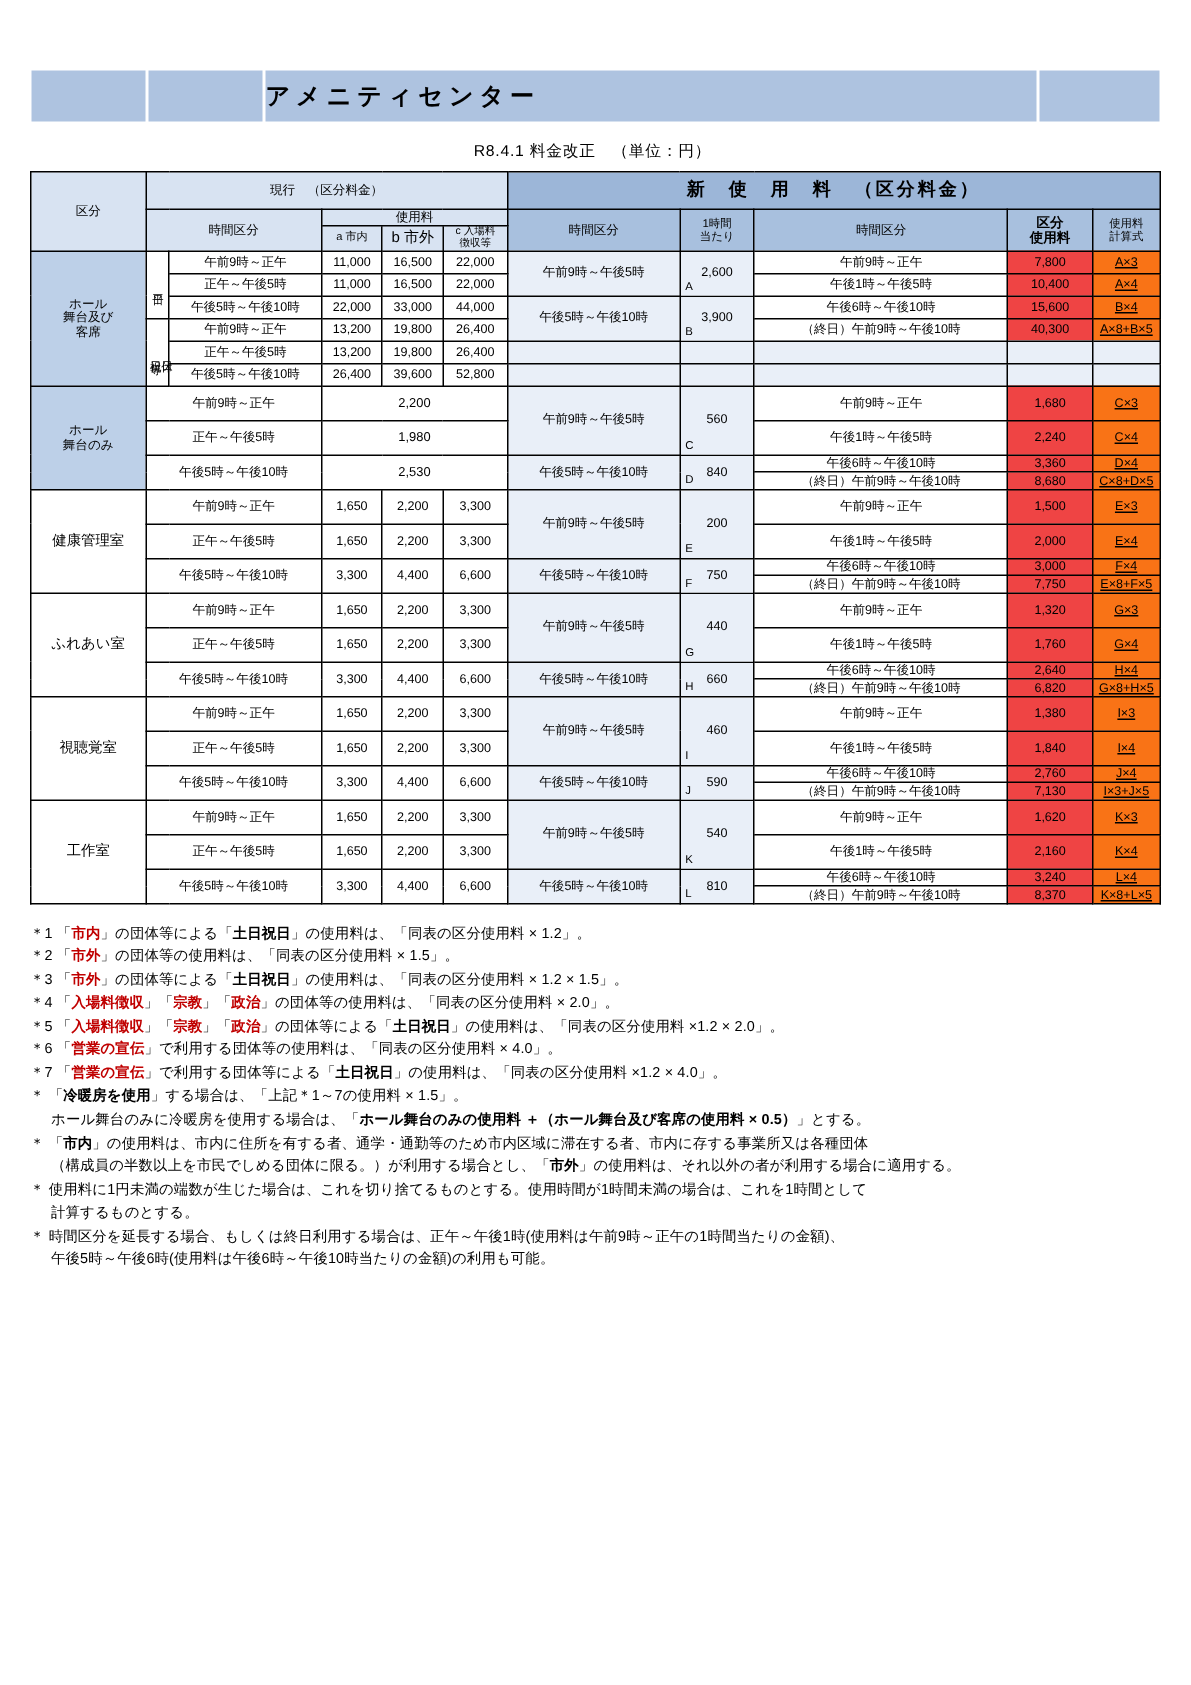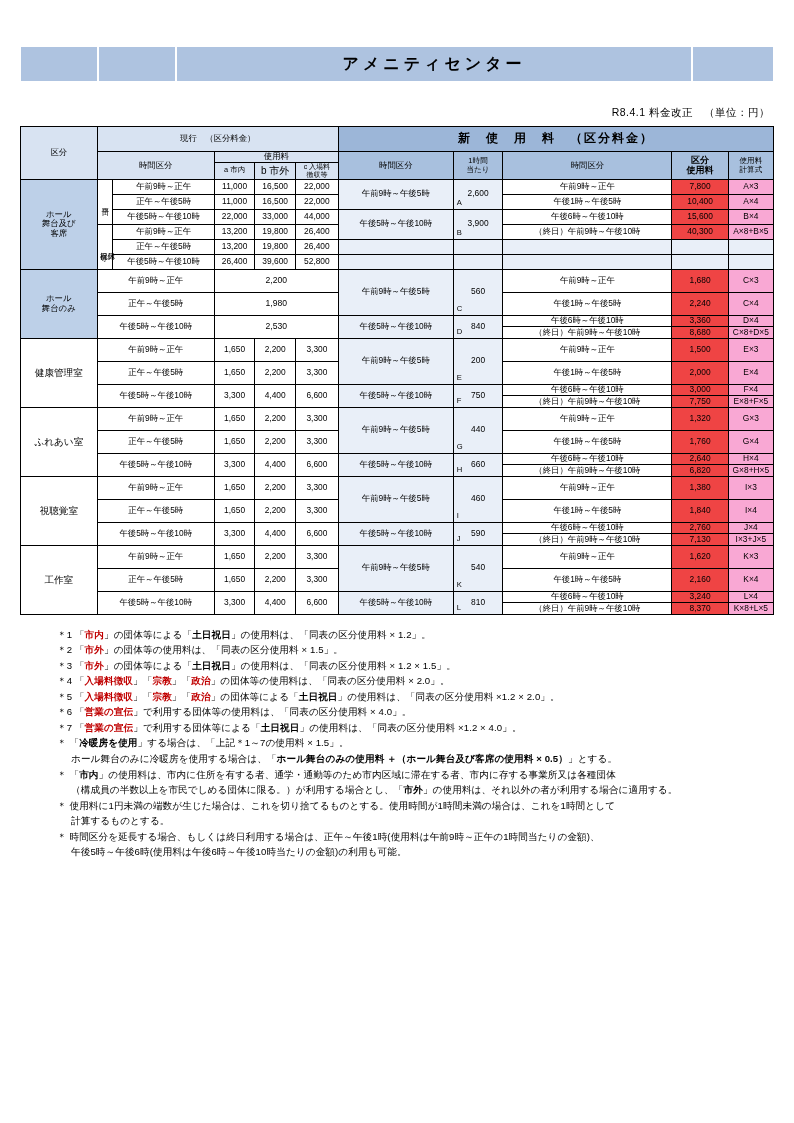--- a/index.html
+++ b/index.html
@@ -9,25 +9,25 @@
     color:#000;
     -webkit-font-smoothing:antialiased;
   }
   .page{position:relative;width:794px;height:1123px;box-sizing:border-box;padding:0 20px;}
 
   
   .titlebar{display:flex;margin-top:46px;height:36px;}
   .titlebar .seg{background:#aec3e0;border:1px solid #ffffff;}
   .titlebar .seg.s1{width:76px;}
   .titlebar .seg.s2{width:76px;}
-  .titlebar .seg.s3{flex:1;display:flex;align-items:center;justify-content:center;font-family:Liberation Serif, serif;}
+  .titlebar .seg.s3{flex:1;display:flex;align-items:center;font-family:Liberation Serif, serif;}
   .titlebar .seg.s4{width:80px;}
   .title-text{font-size:16px;font-weight:bold;letter-spacing:4px;}
 
-  .revline{margin-top:24px;text-align:right;font-size:10.5px;padding-right:4px;letter-spacing:.5px;}
+  .revline{margin-top:12px;text-align:center;font-size:10.5px;padding-right:4px;letter-spacing:.5px;}
 
   
   table.main{border-collapse:collapse;width:754px;margin-top:6px;table-layout:fixed;}
   table.main td,table.main th{
     border:1px solid #000;
     font-size:8.4px;
     padding:0 2px;
     text-align:center;
     vertical-align:middle;
     line-height:1.15;
@@ -41,29 +41,29 @@
   .newtitle{font-size:12px;font-weight:bold;letter-spacing:2px;}
   .rowlabel{background:#bdd0e8;font-size:9.6px;font-weight:bold;line-height:1.5;}
   .rowlabel.plain{background:#ffffff;font-weight:normal;font-size:9.6px;}
   .timecell{text-align:left;padding-left:4px;font-size:8.2px;}
   .newside{background:#e9eff8;}
   .newside-time{background:#e9eff8;text-align:left;padding-left:4px;font-size:8.2px;}
   .perhour{background:#e9eff8;font-weight:bold;font-size:10px;position:relative;}
   .perhour .code{position:absolute;left:3px;bottom:1px;font-size:7.6px;font-weight:normal;}
   .newtime{text-align:left;padding-left:4px;font-size:8.2px;background:#ffffff;}
   .price{font-weight:bold;font-size:10px;text-align:right;padding-right:6px;background:#ef4444;}
-  .calc{font-size:7.2px;background:#f9a8d4;}
+  .calc{font-size:7.2px;background:#f97316;text-decoration:underline;}
   .num{text-align:right;padding-right:5px;font-size:8.6px;}
   .vlabel{writing-mode:vertical-rl;text-orientation:upright;font-size:7.6px;line-height:1;letter-spacing:1px;}
   .holiday-col{background:#ffffff;width:14px;padding:0;}
   .sep-top td{border-top:1.6px solid #000;}
   .thick-l{border-left:1.6px solid #000 !important;}
 
   
-  .notes{margin-top:12px;font-size:9.6px;line-height:1.62;letter-spacing:.1px;margin-left:37px;}
+  .notes{margin-top:12px;font-size:9.6px;line-height:1.62;letter-spacing:.1px;}
   .notes .ln{white-space:nowrap;}
   .red{color:#c00000;font-weight:bold;}
   .bold{font-weight:bold;}
   .indent{padding-left:14px;}
 </style>
 </head>
 <body>
 
 <div class="page">
 

